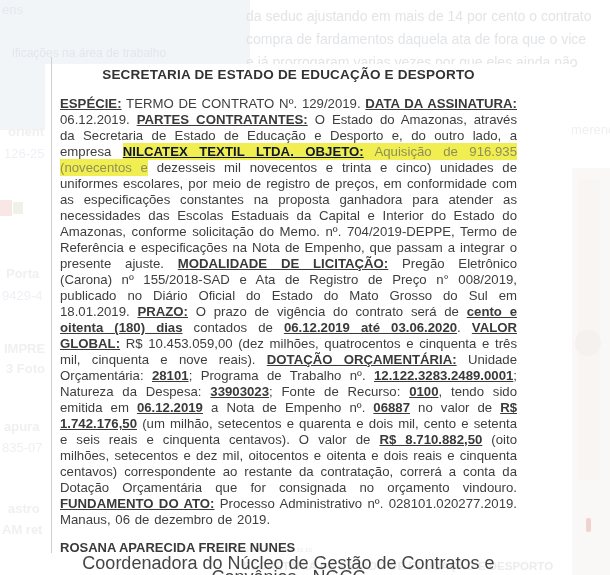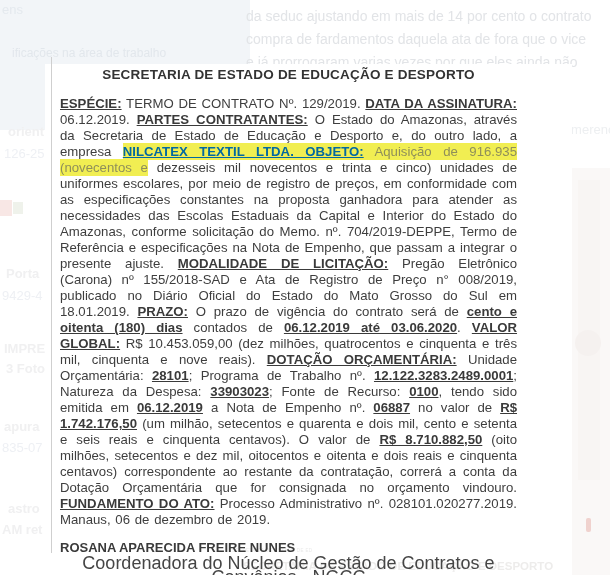--- a/index.html
+++ b/index.html
@@ -32,21 +32,21 @@
   .b-time{position:absolute;left:133px;top:560px;font-size:12px;color:#a16207;z-index:1;margin-top:18px;}
   .b-echo{position:absolute;left:243px;top:560px;font-size:11.5px;font-weight:bold;color:#edeceb;white-space:nowrap;z-index:1;}
   
   .doc-card{position:absolute;left:45px;top:64px;width:527px;height:483px;background:#ffffff;z-index:2;
             padding:0 55px 0 15px;box-sizing:border-box;}
   .doc-vline{position:absolute;left:51px;top:57px;width:1px;height:496px;background:#cfcfcf;z-index:3;}
   .doc-title{margin-top:3px;text-align:center;font-size:13.5px;font-weight:bold;letter-spacing:.2px;color:#333333;}
   .doc-body{margin-top:14px;font-size:13.2px;line-height:16px;text-align:justify;color:#3e3e3e;word-spacing:1.1px;}
   .doc-body b{color:#3a3a3a;text-decoration:underline;}
   .doc-body .hl{background:var(--hl,#f1ee52);color:#8f8f5a;padding:1px 0;}
-  .doc-body b.hl{color:#0369a1;}
+  .doc-body b.hl{color:#0f172a;}
   .sig-name{margin-top:13px;text-align:left;font-size:13px;font-weight:bold;color:#3a3a3a;line-height:14px;}
   .sig-role{margin-top:1px;text-align:center;font-size:18px;color:#454545;line-height:14px;}
   .protocol-row{margin-top:2px;text-align:right;font-size:12.5px;font-weight:bold;color:#3a3a3a;line-height:13px;
                 padding-bottom:4px;border-bottom:2px solid #4f4f4f;}
 </style>
 </head>
 <body style="--hl: #f1ee52;">
 
 <div class="tl-panel">
   <span class="tl-line1">ens</span>

